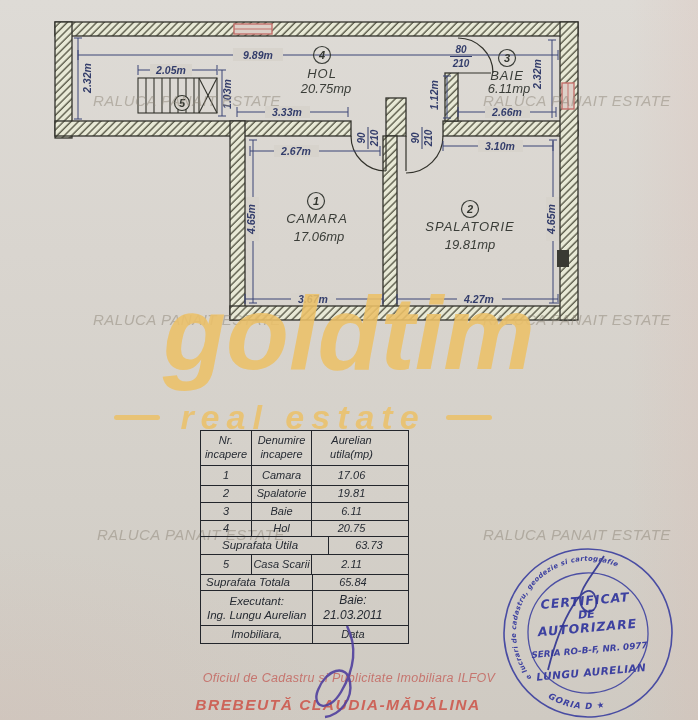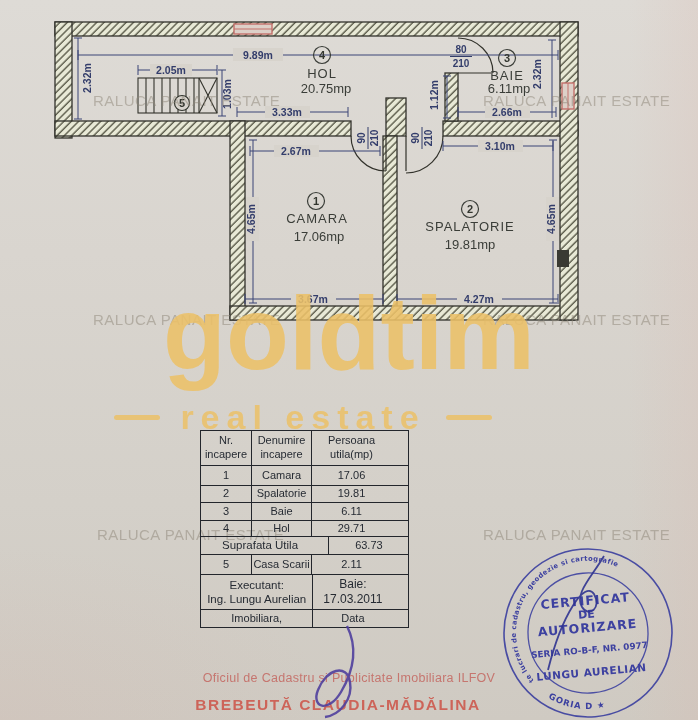--- a/index.html
+++ b/index.html
@@ -2,20 +2,21 @@
 <html><head>
 <meta charset="utf-8">
 <style>
   html,body{margin:0;padding:0;}
   body{width:698px;height:720px;overflow:hidden;font-family:"Liberation Sans",sans-serif;}
   #page{position:relative;width:698px;height:720px;
     background:
       radial-gradient(120% 60% at 0% 100%, rgba(214,178,168,0.18), rgba(0,0,0,0) 40%),
       linear-gradient(90deg, rgba(0,0,0,0) 90%, rgba(219,181,171,0.20) 100%),
       linear-gradient(180deg,#dedbd6 0%, #d9d5cf 35%, #d4d0c9 70%, #cfcac2 100%);
+    font-style: italic;
   }
   svg{display:block;}
   .abs{position:absolute;}
   
   #plan-svg{left:0;top:0;}
   .dimtxt{font-size:10.5px;font-weight:bold;fill:#333d6b;}
   .roomname{font-size:13px;letter-spacing:1px;fill:#3a3d38;}
   .roomarea{font-size:13px;fill:#3a3d38;}
   .circnum{font-size:11px;fill:#33362f;font-weight:bold;}
   .doortxt{font-size:10px;font-weight:bold;fill:#333d6b;}
@@ -242,21 +243,21 @@
     <div class="trow" style="height:34px;">
       <div class="tc c1">
         <span>Nr.</span>
           <span>incapere</span>
       </div>
       <div class="tc c2">
         <span>Denumire</span>
           <span>incapere</span>
       </div>
       <div class="tc c3">
-        <span>Persoana</span>
+        <span>Aurelian</span>
           <span>utila(mp)</span>
       </div>
     </div>
     <div class="trow" style="height:19px;">
       <div class="tc c1">1</div>
       <div class="tc c2">Camara</div>
       <div class="tc c3">17.06</div>
     </div>
     <div class="trow" style="height:16px;">
       <div class="tc c1">2</div>
@@ -264,39 +265,43 @@
       <div class="tc c3">19.81</div>
     </div>
     <div class="trow" style="height:17px;">
       <div class="tc c1">3</div>
       <div class="tc c2">Baie</div>
       <div class="tc c3">6.11</div>
     </div>
     <div class="trow" style="height:15px;">
       <div class="tc c1">4</div>
       <div class="tc c2">Hol</div>
-      <div class="tc c3">29.71</div>
+      <div class="tc c3">20.75</div>
     </div>
     <div class="trow" style="height:17px;">
       <div class="tc c12 left" style="font-size:11.5px;margin-left:16px;">Suprafata Utila</div>
       <div class="tc c3">63.73</div>
     </div>
     <div class="trow" style="height:19px;">
       <div class="tc c1">5</div>
       <div class="tc c2">Casa Scarii</div>
       <div class="tc c3">2.11</div>
     </div>
+    <div class="trow" style="height:15px;">
+      <div class="tc c12 left" style="font-size:11.5px;">Suprafata Totala</div>
+      <div class="tc c3">65.84</div>
+    </div>
     <div class="trow" style="height:34px;">
       <div class="tc c12" style="font-size:11.5px;">
         <span>Executant:</span>
         <span>Ing. Lungu Aurelian</span>
       </div>
       <div class="tc c3" style="font-size:12px;">
         <span>Baie:</span>
-        <span>17.03.2011</span>
+        <span>21.03.2011</span>
       </div>
     </div>
     <div class="trow" style="height:17px;">
       <div class="tc c12">Imobiliara,</div>
       <div class="tc c3">Data</div>
     </div>
   </div>
 
   <div id="office" class="abs">Oficiul de Cadastru si Publicitate Imobiliara ILFOV</div>
   <div id="regname" class="abs">BREBEUTĂ CLAUDIA-MĂDĂLINA</div>

